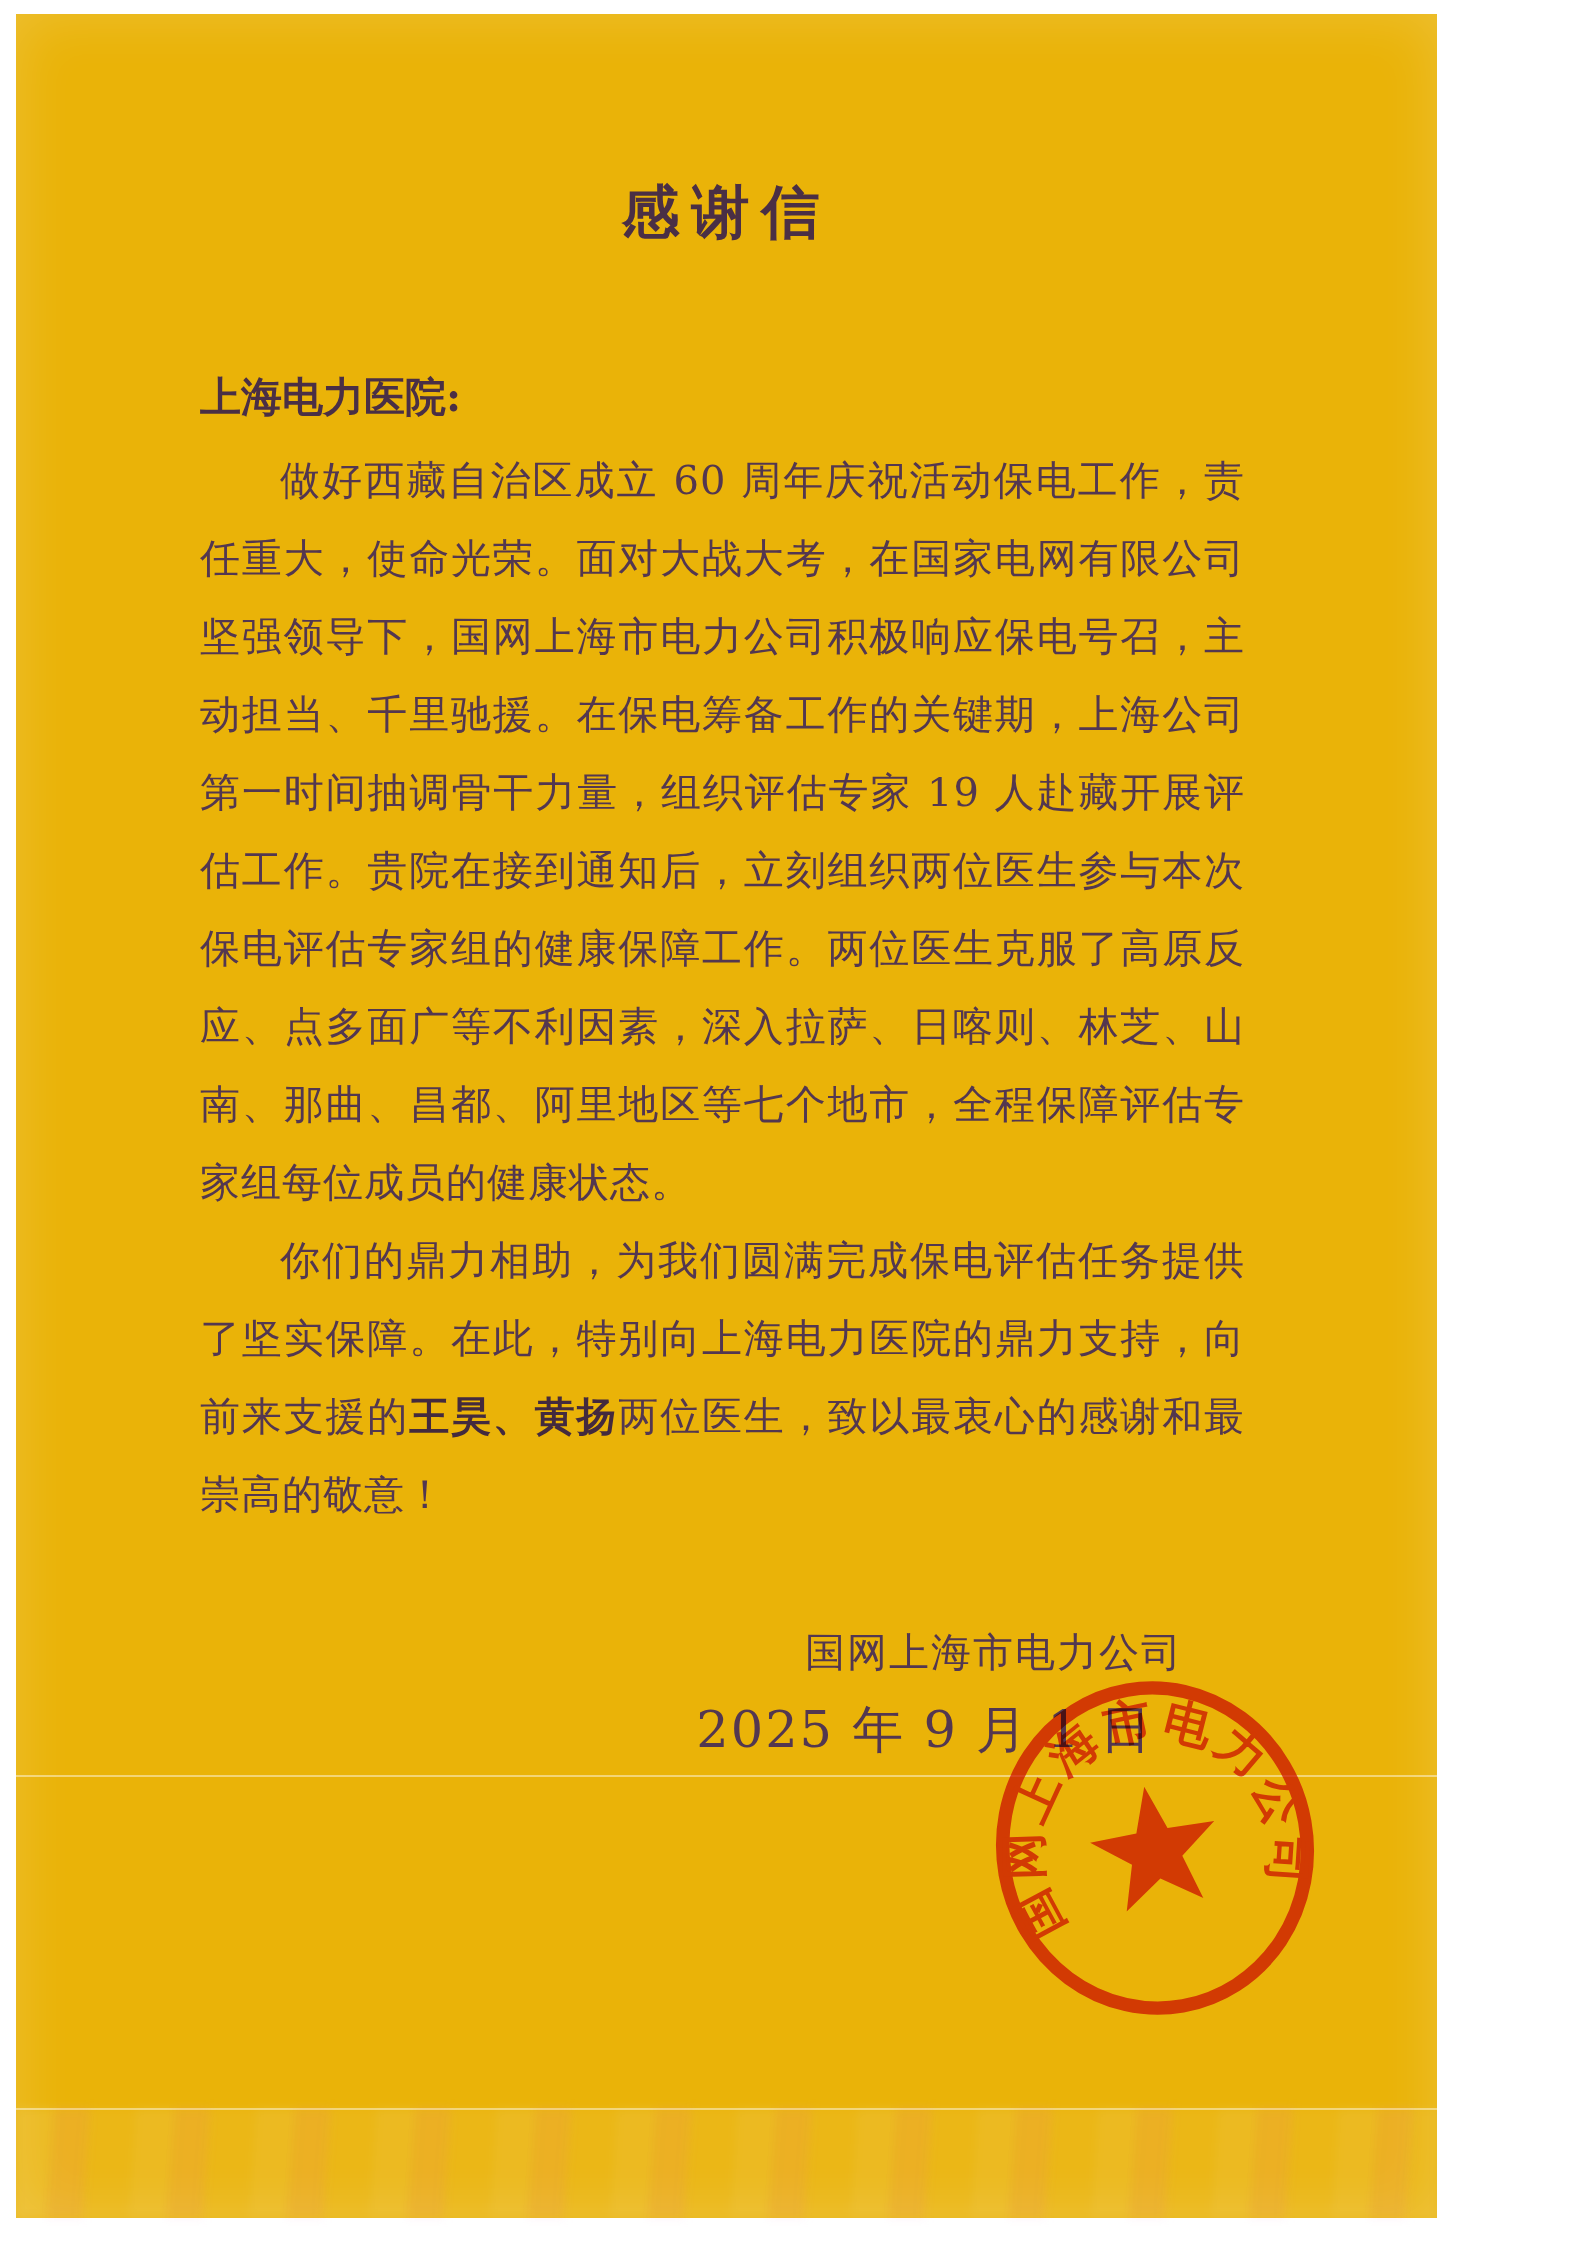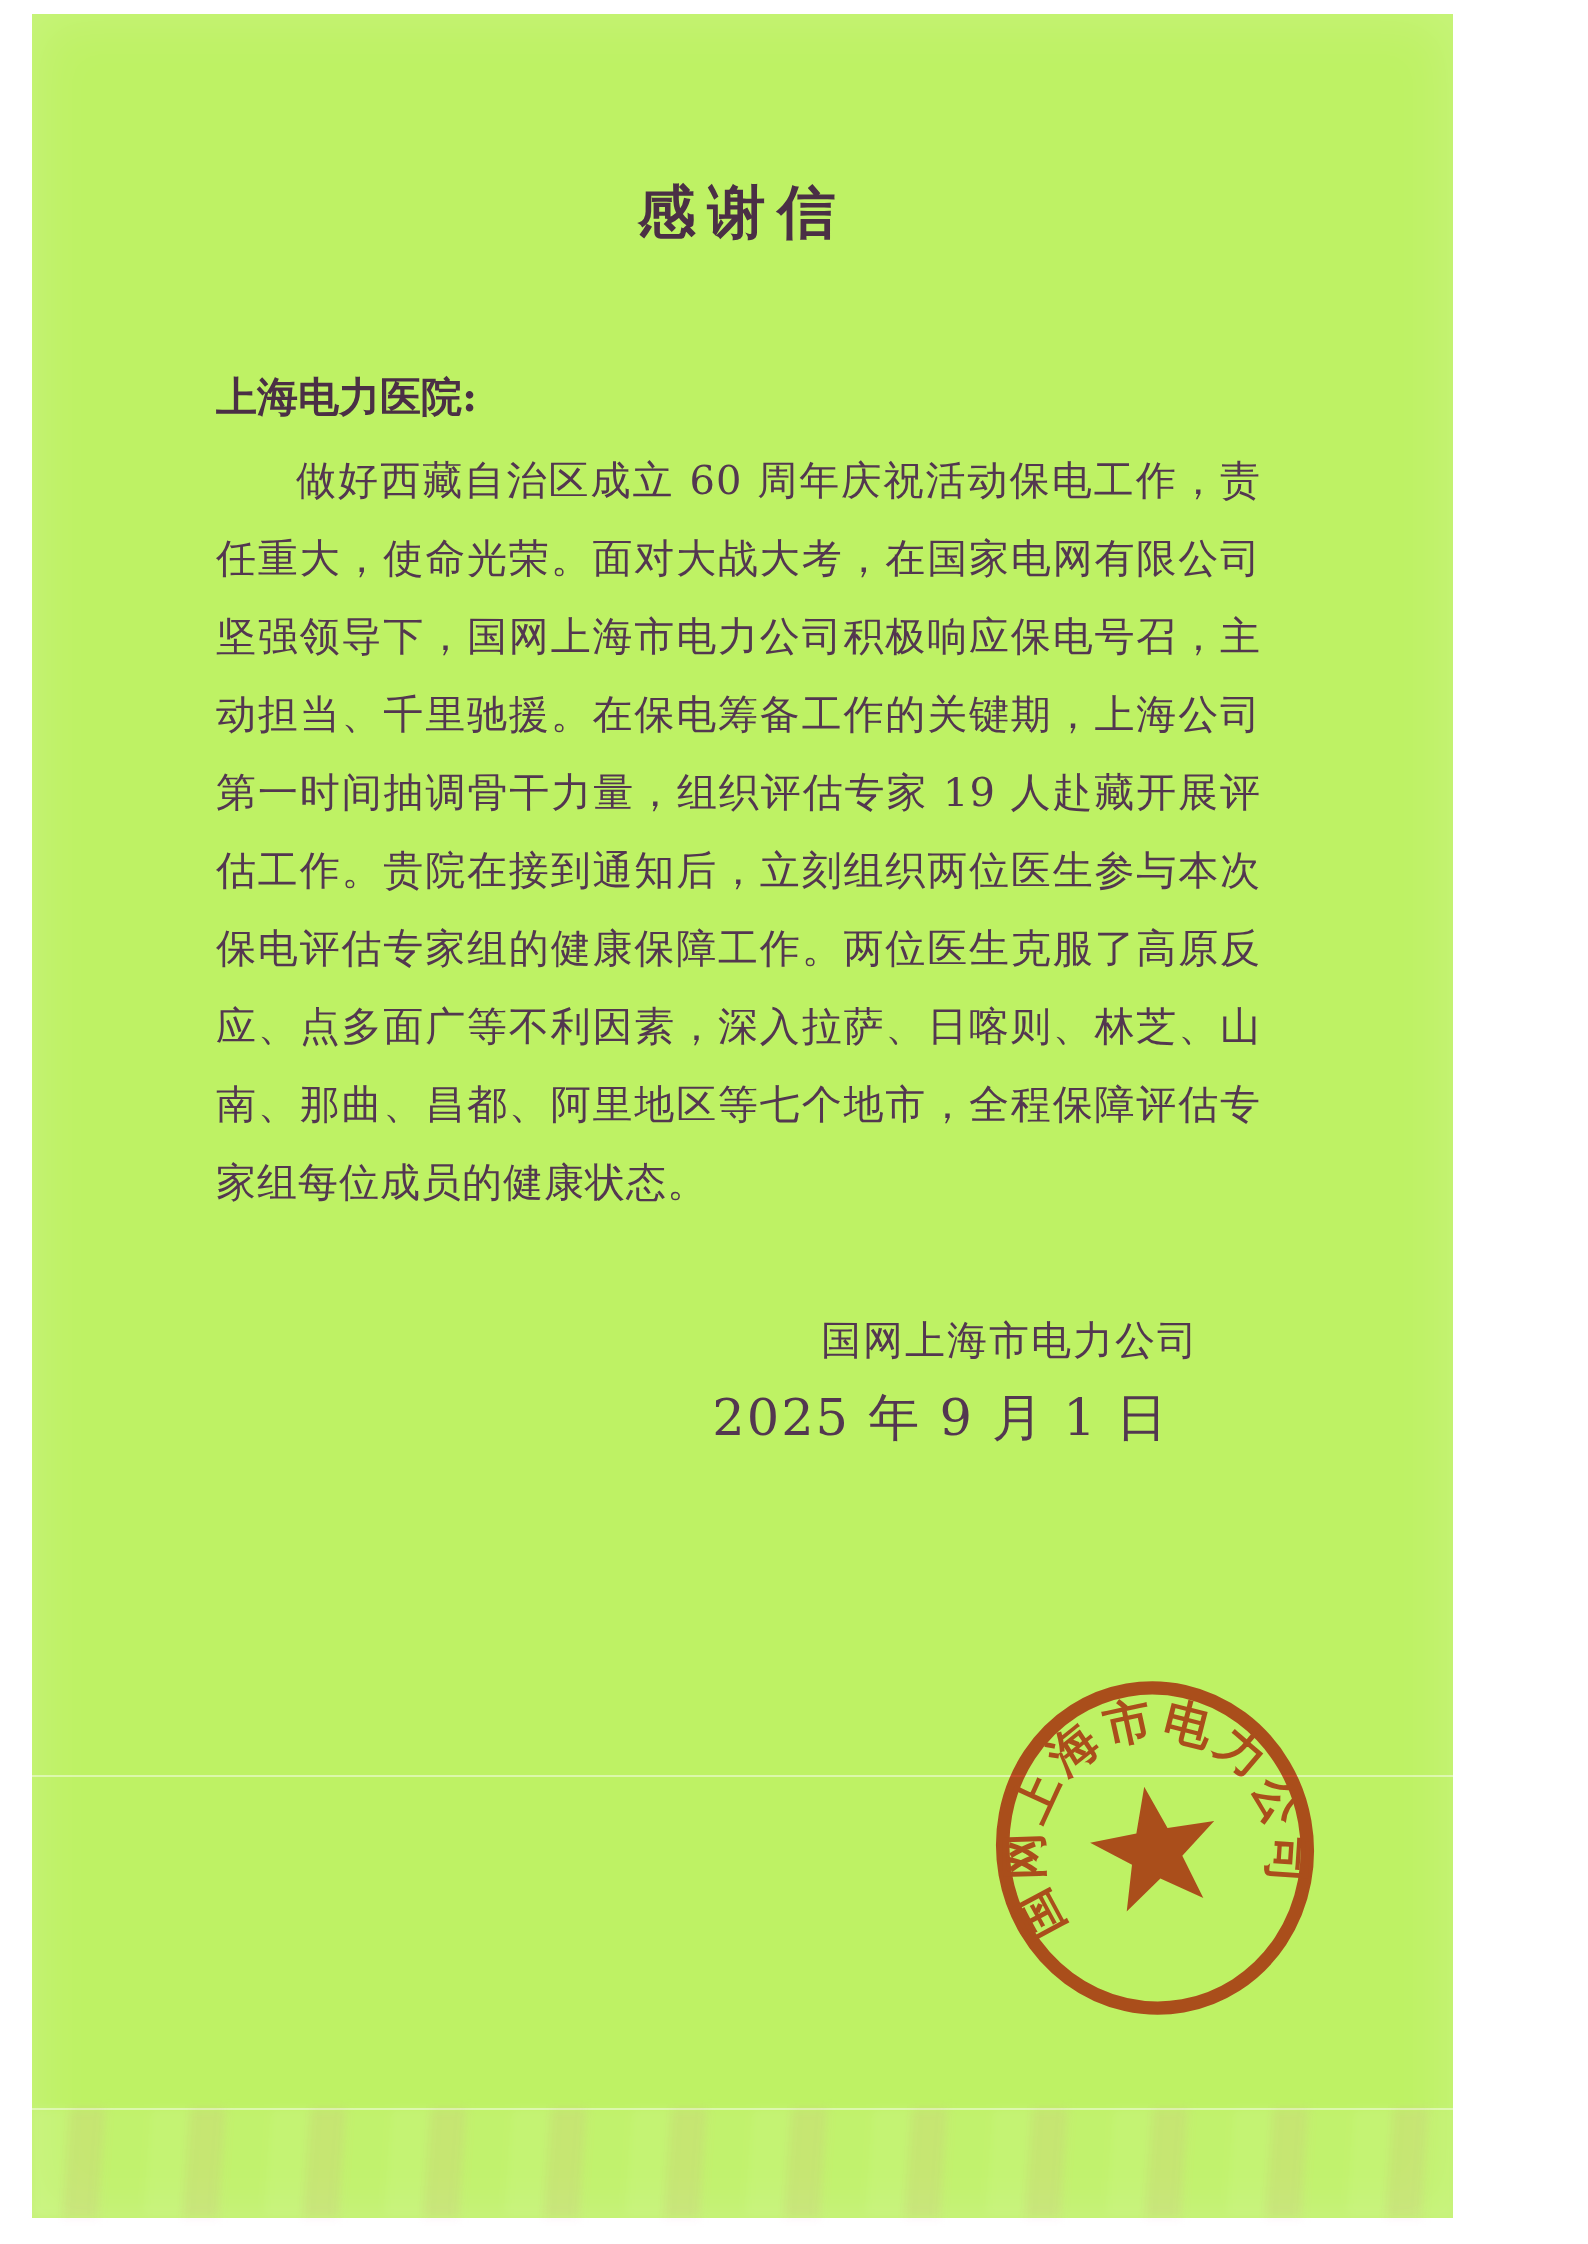--- a/index.html
+++ b/index.html
@@ -9,25 +9,25 @@
   }
   body {
     width: 1588px;
     height: 2244px;
     position: relative;
     overflow: hidden;
     font-family: "DejaVu Serif", "Liberation Serif", serif;
   }
   .paper {
     position: absolute;
-    left: 32px;
+    left: 16px;
     top: 14px;
     width: 1421px;
     height: 2204px;
-    background: #bef264;
+    background: #eab308;
     box-shadow: inset 0 0 60px rgba(255,255,255,0.18);
   }
   .content {
     position: relative;
     width: 100%;
     height: 100%;
     color: #533750;
   }
   .title {
     margin: 0;
@@ -120,20 +120,21 @@
 
 <div class="paper">
   <div class="content">
 
     <h1 class="title">感谢信</h1>
 
     <div class="salutation">上海电力医院:</div>
 
     <div class="body-text">
       <p>做好西藏自治区成立 60 周年庆祝活动保电工作，责任重大，使命光荣。面对大战大考，在国家电网有限公司坚强领导下，国网上海市电力公司积极响应保电号召，主动担当、千里驰援。在保电筹备工作的关键期，上海公司第一时间抽调骨干力量，组织评估专家 19 人赴藏开展评估工作。贵院在接到通知后，立刻组织两位医生参与本次保电评估专家组的健康保障工作。两位医生克服了高原反应、点多面广等不利因素，深入拉萨、日喀则、林芝、山南、那曲、昌都、阿里地区等七个地市，全程保障评估专家组每位成员的健康状态。</p>
+      <p><span>你们的鼎力相助，为我们圆满完成保电评估任务提供了坚实保障。在此，特别向上海电力医院的鼎力支持，向前来支援的</span><b>王昊、黄扬</b><span>两位医生，致以最衷心的感谢和最崇高的敬意！</span></p>
     </div>
 
     <div class="closing">
       <div class="company">国网上海市电力公司</div>
       <div class="date">2025 年 9 月 1 日</div>
     </div>
 
     <div class="scan-line one"></div>
     <div class="scan-line two"></div>
     <div class="scan-artifact-band"></div>

